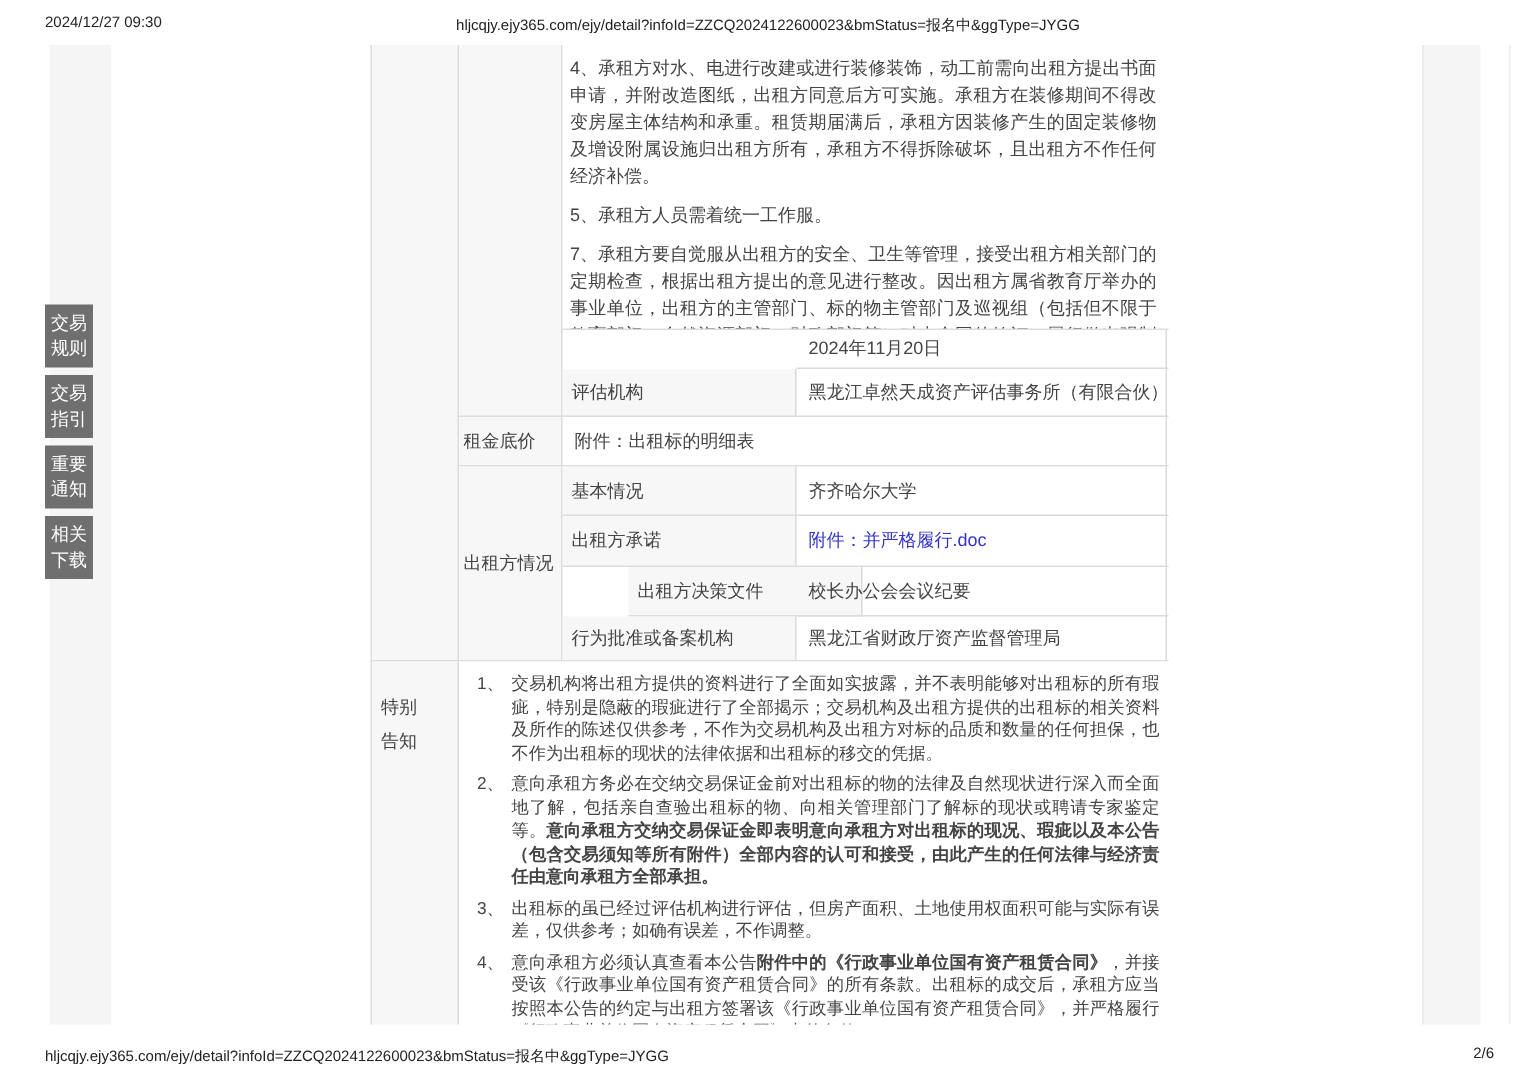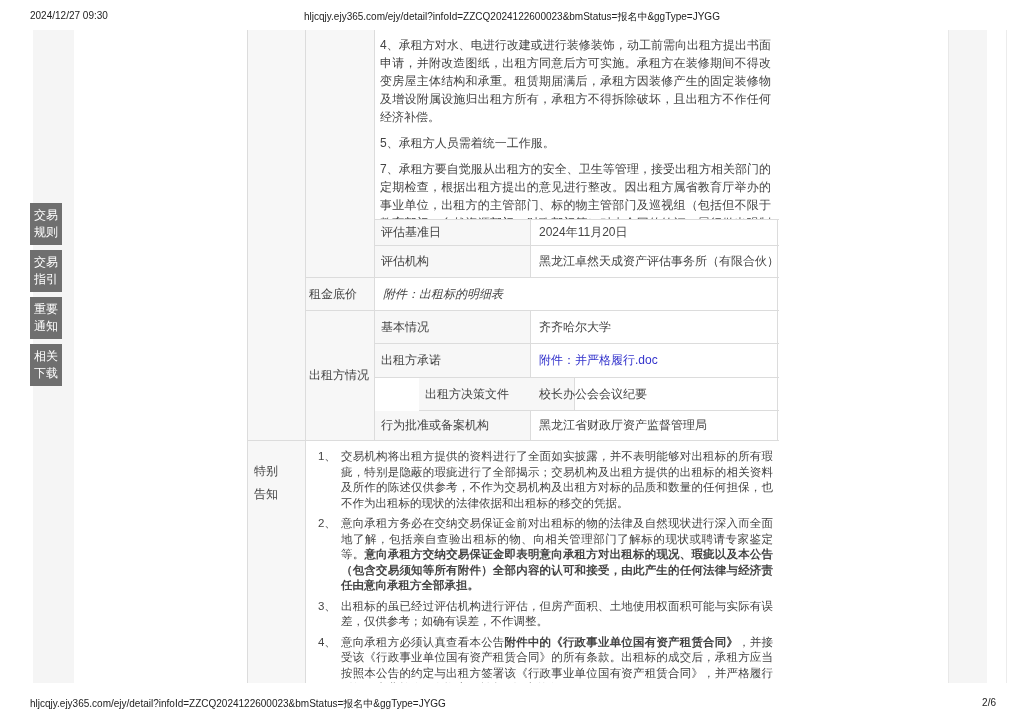--- a/index.html
+++ b/index.html
@@ -54,21 +54,21 @@
   #terms-cell .para{font-size:12px;line-height:18px;text-align:justify;margin-bottom:8px;}
 
   
   #evalL0{left:127px;top:190px;width:156px;height:26px;}
   #evalV0{left:283px;top:190px;width:248px;height:26px;}
   #evalL1{left:127px;top:216px;width:156px;height:32px;}
   #evalV1{left:283px;top:216px;width:248px;height:32px;}
 
   
   #rentL{left:58px;top:248px;width:69px;height:33px;padding-left:3px;}
-  #rentV{left:127px;top:248px;width:404px;height:33px;font-style:italic;}
+  #rentV{left:127px;top:248px;width:404px;height:33px;}
 
   
   #lessor-group{left:58px;top:281px;width:69px;height:130px;padding-left:3px;}
   #lesL0{left:127px;top:281px;width:156px;height:33px;}
   #lesV0{left:283px;top:281px;width:248px;height:33px;}
   #lesL1{left:127px;top:314px;width:156px;height:34px;}
   #lesV1{left:283px;top:314px;width:248px;height:34px;}
   #lesL2{left:127px;top:348px;width:156px;height:33px;margin-left:44px;}
   #lesV2{left:283px;top:348px;width:248px;height:33px;}
   #lesL3{left:127px;top:381px;width:156px;height:30px;}
@@ -108,21 +108,20 @@
 
   <div class="cell gray b-r b-b" id="c1-cont"></div>
   <div class="cell gray b-r b-b" id="c2-cont"></div>
 
   <div class="cell b-b" id="terms-cell">
       <div class="para">4、承租方对水、电进行改建或进行装修装饰，动工前需向出租方提出书面申请，并附改造图纸，出租方同意后方可实施。承租方在装修期间不得改变房屋主体结构和承重。租赁期届满后，承租方因装修产生的固定装修物及增设附属设施归出租方所有，承租方不得拆除破坏，且出租方不作任何经济补偿。</div>
       <div class="para">5、承租方人员需着统一工作服。</div>
       <div class="para">7、承租方要自觉服从出租方的安全、卫生等管理，接受出租方相关部门的定期检查，根据出租方提出的意见进行整改。因出租方属省教育厅举办的事业单位，出租方的主管部门、标的物主管部门及巡视组（包括但不限于教育部门、自然资源部门、财政部门等）对本合同的签订、履行做出强制性要求、规范致使合同不能继续履行或重大调整，承租方应无条件接受，出租方不承担违约责任。</div>
     </div>
 
-  <div class="cell gray b-r b-b vcenter label-cell" id="evalL0">评估基准日</div>
   <div class="cell b-b vcenter value-cell" id="evalV0">2024年11月20日</div>
   <div class="cell gray b-r b-b vcenter label-cell" id="evalL1">评估机构</div>
   <div class="cell b-b vcenter value-cell" id="evalV1">黑龙江卓然天成资产评估事务所（有限合伙）</div>
 
   <div class="cell gray b-r b-b vcenter" id="rentL">租金底价</div>
   <div class="cell b-b vcenter value-cell" id="rentV">附件：出租标的明细表</div>
 
   <div class="cell gray b-r b-b vcenter" id="lessor-group">出租方情况</div>
 
   <div class="cell gray b-r b-b vcenter label-cell" id="lesL0">基本情况</div>

